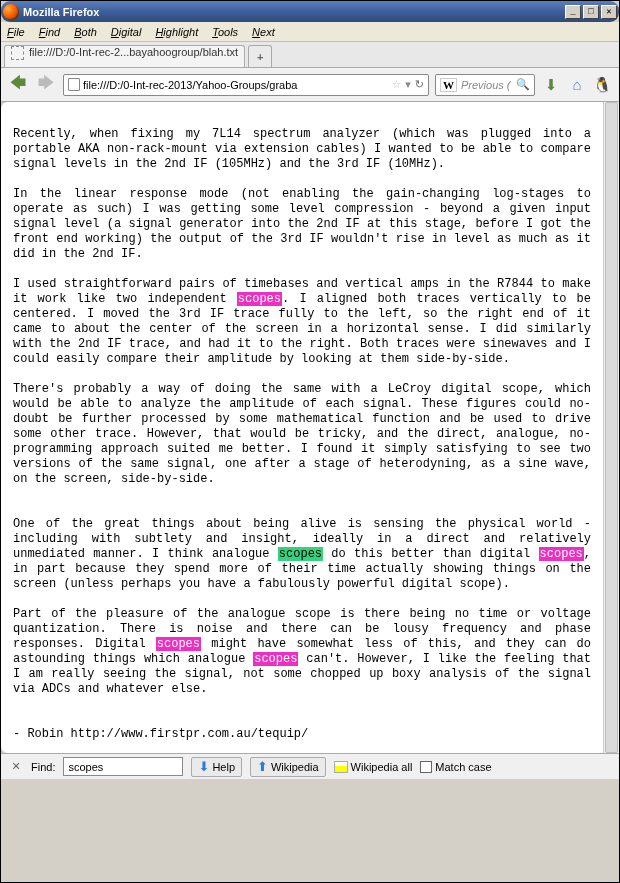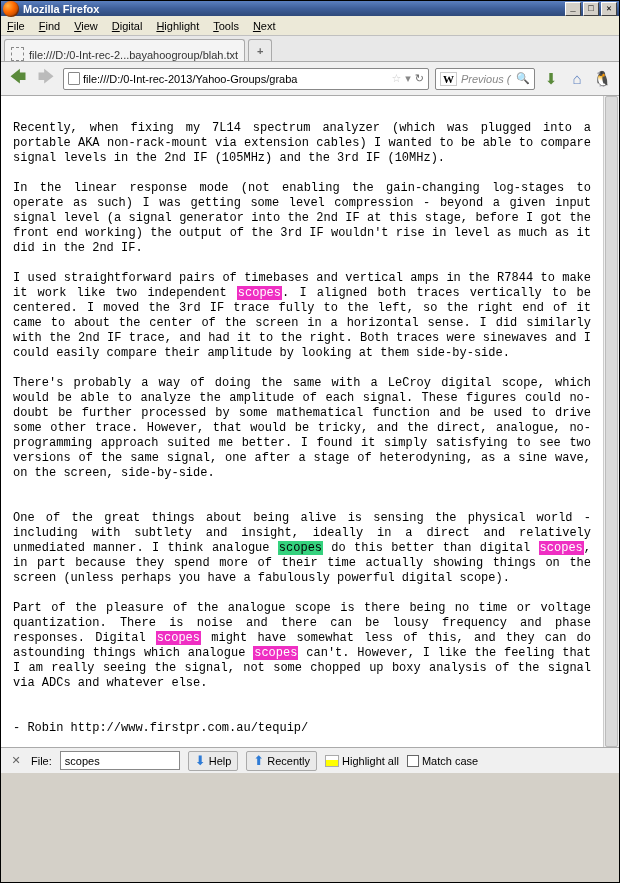--- a/index.html
+++ b/index.html
@@ -6,27 +6,28 @@
 body {
   font-family: "Segoe UI", Tahoma, sans-serif;
   font-size: 11px;
   background: #d4d0c8;
   width: 620px;
   height: 883px;
   overflow: hidden;
   border: 1px solid #000;
 }
 .titlebar {
-  height: 15px;
+  height: 21px;
   background: linear-gradient(to bottom, #5a7fbf 0%, #3e5f9a 50%, #2f4a7a 100%);
   color: #fff;
   display: flex;
   align-items: center;
   padding: 0 2px;
   font-weight: bold;
+  border-radius: 9px;
 }
 .titlebar .app-icon {
   width: 16px; height: 16px; margin-right: 4px;
   border-radius: 50%;
   background: radial-gradient(circle at 30% 30%, #ffb347 0%, #ff6a00 40%, #8b2e00 100%);
   box-shadow: inset -1px -1px 1px rgba(0,0,0,.4);
 }
 .titlebar .title { flex: 1; }
 .win-btns { display: flex; gap: 0; }
 .win-btn {
@@ -41,40 +42,41 @@
   display: flex; align-items: center; justify-content: center;
   cursor: pointer;
 }
 .menubar {
   height: 20px;
   background: #ece9d8;
   display: flex;
   align-items: center;
   padding: 0 6px;
   border-bottom: 1px solid #c0c0c0;
+  font-style: italic;
 }
 .menubar span { margin-right: 14px; text-decoration: underline; text-decoration-color: transparent; cursor: default; }
 .menubar span::first-letter { text-decoration: underline; }
 .tabbar {
   height: 26px;
   background: #e8e8e8;
   display: flex;
   align-items: flex-end;
   padding: 3px 3px 0 3px;
   border-bottom: 1px solid #aaa;
 }
 .tab {
   height: 22px;
   min-width: 200px;
   background: #f4f4f4;
   border: 1px solid #aaa;
   border-bottom: none;
   border-radius: 3px 3px 0 0;
   display: flex;
-  align-items: flex-end;
+  align-items: flex-start;
   padding: 0 6px;
   font-size: 11px;
   color: #333;
 }
 .tab .doc-icon {
   width: 13px; height: 14px; margin-right: 5px;
   border: 1px dashed #888;
   border-radius: 1px;
 }
 .newtab {
@@ -127,21 +129,21 @@
   background: #fff;
   border: 1px solid #888;
   border-radius: 2px;
   display: flex; align-items: center;
   padding: 0 4px;
   font-size: 11px; color: #888; font-style: italic;
 }
 .searchbox .w { font-family: serif; font-weight: bold; font-style: normal; color: #000; margin-right: 4px; border:1px solid #ccc; padding:0 2px; }
 .searchbox .mag { color: #f60; font-style: normal; }
 .nav-icon { width: 20px; height: 20px; display:flex; align-items:center; justify-content:center; font-size:15px; color:#5a7fbf; cursor:pointer; }
-.content-wrap { position: relative; height: 651px; background: #fff; }
+.content-wrap { position: relative; height: 651px; background: #fff; border-radius: 7px; }
 .content {
   font-family: "Courier New", monospace;
   font-size: 12px;
   line-height: 15px;
   padding: 10px 14px 10px 12px;
   color: #000;
   white-space: pre-wrap;
   width: 604px;
   height: 753px;
   overflow: hidden;
@@ -204,21 +206,21 @@
   <div class="win-btns">
     <div class="win-btn">_</div>
     <div class="win-btn">□</div>
     <div class="win-btn">✕</div>
   </div>
 </div>
 
 <div class="menubar">
   <span>File</span>
   <span>Find</span>
-  <span>View</span>
+  <span>Both</span>
   <span>Digital</span>
   <span>Highlight</span>
   <span>Tools</span>
   <span>Next</span>
 </div>
 
 <div class="tabbar">
   <div class="tab">
     <div class="doc-icon"></div>
     <span>file:///D:/0-Int-rec-2...bayahoogroup/blah.txt</span>
@@ -266,31 +268,31 @@
 
 <span>- Robin http://www.firstpr.com.au/tequip/</span>
 </div>
 <div class="scrollbar">
   <div class="scroll-thumb"></div>
 </div>
 </div>
 
 <div class="findbar">
   <div class="find-close">✕</div>
-  <span>File:</span>
+  <span>Find:</span>
   <input class="find-input" value="scopes" style="">
   <div class="find-btn next">
       <span class="arr">⬇</span>
       <span>Help</span>
     </div>
   <div class="find-btn prev">
       <span class="arr">⬆</span>
-      <span>Recently</span>
+      <span>Wikipedia</span>
     </div>
   <div class="find-opt">
       <span class="hl-ico"></span>
-      <span>Highlight all</span>
+      <span>Wikipedia all</span>
     </div>
   <div class="find-opt">
       <span class="checkbox"></span>
       <span>Match case</span>
     </div>
 </div>
 
 </body></html>

